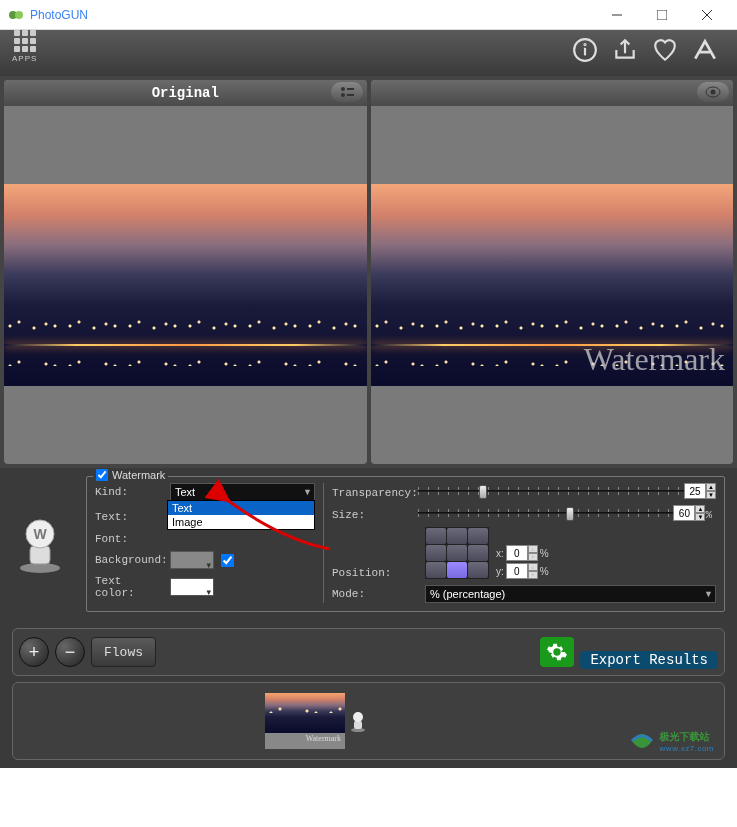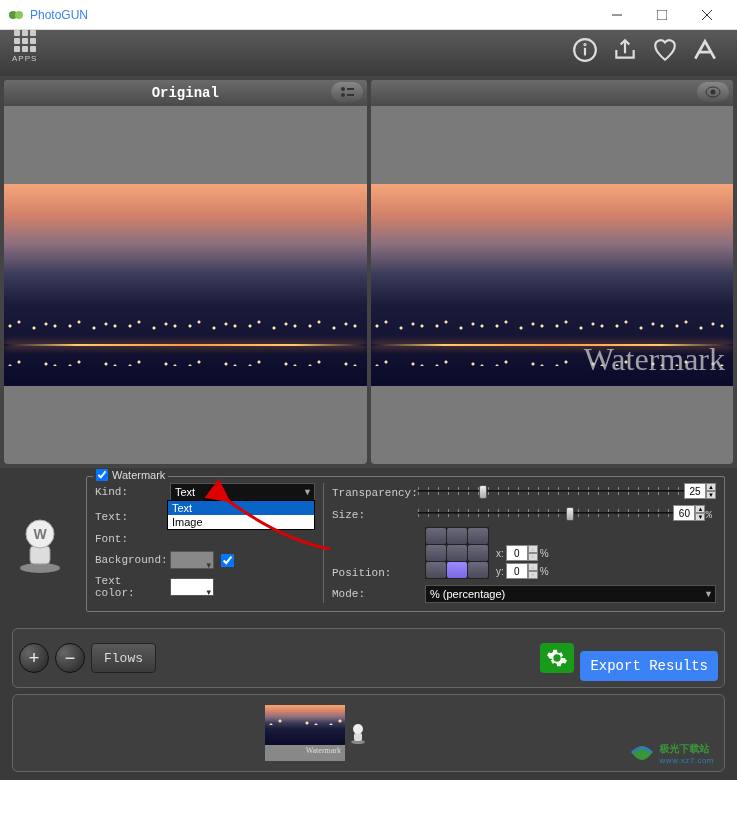--- a/index.html
+++ b/index.html
@@ -90,21 +90,21 @@
 .red-arrow svg { overflow: visible; }
 
 
 .bottom { background: #3a3a3a; padding: 8px 12px; }
 .flow-bar { display: flex; align-items: center; gap: 6px; border: 1px solid #666; border-radius: 6px; padding: 6px; background: #3f3f3f; }
 .circ-btn { width: 30px; height: 30px; border-radius: 15px; background: radial-gradient(circle at 30% 30%, #666,#222); display: flex; align-items: center; justify-content: center; color: #eee; font-size: 18px; cursor: pointer; border: 1px solid #111; }
 .flows-btn { height: 30px; padding: 0 12px; background: linear-gradient(#5a5a5a,#3a3a3a); border: 1px solid #222; border-radius: 4px; color: #ddd; font-family: "Courier New", monospace; font-size: 13px; display: flex; align-items: center; cursor: pointer; }
 .flow-bar .spacer { flex: 1; }
 .gear-btn { width: 34px; height: 30px; background: #1a9a1a; border-radius: 4px; display: flex; align-items: center; justify-content: center; cursor: pointer; }
 .gear-btn svg { width: 22px; height: 22px; fill: #fff; }
-.export-btn { height: 30px; padding: 0 10px; background: #3b82f6; border-radius: 4px; color: #fff; font-family: "Courier New", monospace; font-size: 14px; display: flex; align-items: center; cursor: pointer; margin-top: 16px; }
+.export-btn { height: 18px; padding: 0 10px; background: #0c4a6e; border-radius: 4px; color: #fff; font-family: "Courier New", monospace; font-size: 14px; display: flex; align-items: center; cursor: pointer; margin-top: 16px; }
 
 .thumbs { height: 78px; border: 1px solid #666; border-radius: 6px; margin-top: 6px; background: #3f3f3f; display: flex; align-items: center; padding: 0 12px; position: relative; }
 .thumb { width: 80px; height: 56px; background: #888; position: relative; margin-left: 240px; }
 .thumb .mock-photo { height: 40px; }
 .thumb .wm { position: absolute; bottom: 6px; right: 4px; color: #ddd; font-size: 8px; font-family: serif; }
 .thumb-stamp { width: 18px; height: 22px; margin-left: 4px; }
 .brand { position: absolute; right: 10px; bottom: 4px; display: flex; align-items: center; gap: 4px; opacity: 0.85; }
 .brand svg { width: 28px; height: 28px; }
 .brand-text { display: flex; flex-direction: column; font-size: 10px; }
 .brand-cn { color: #3aa33a; font-weight: bold; }

